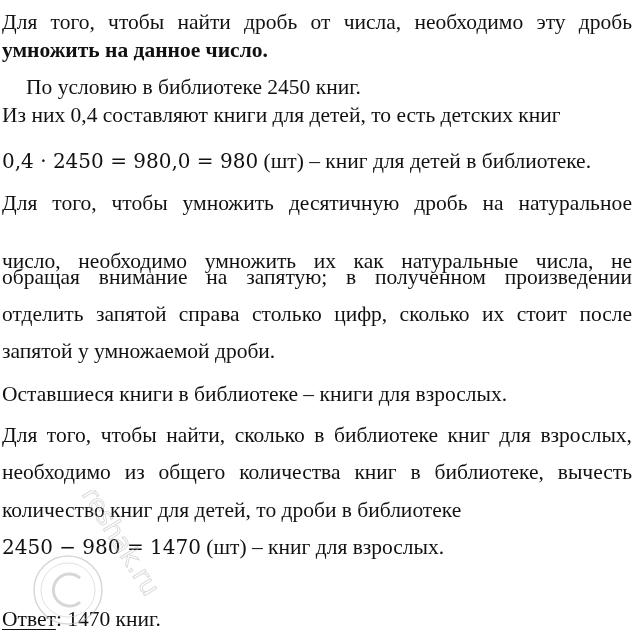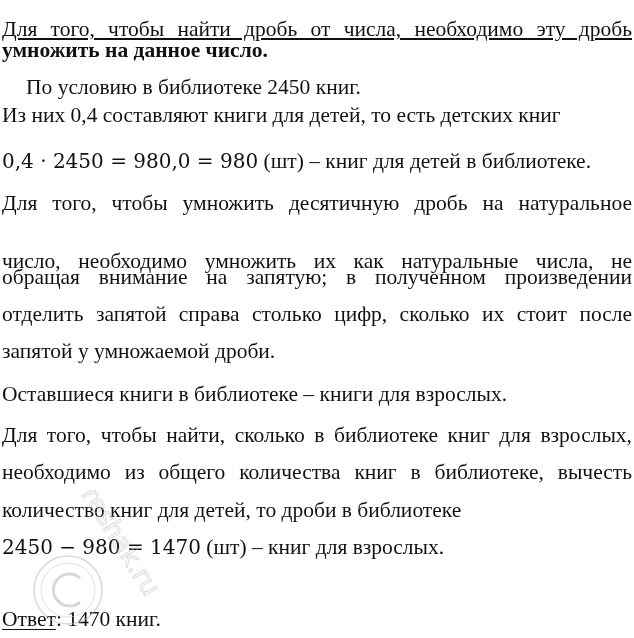--- a/index.html
+++ b/index.html
@@ -50,21 +50,21 @@
       width: 160px;
       height: 150px;
       pointer-events: none;
       opacity: 0.55;
     }
   </style>
 </head>
 <body>
 
 <div class="doc">
-  <div class="line justify" style="top:14px;text-decoration:underline;">Для того, чтобы найти дробь от числа, необходимо эту дробь</div>
+  <div class="line justify" style="top:7px;">Для того, чтобы найти дробь от числа, необходимо эту дробь</div>
   <div class="line" style="top:35px;font-weight:bold;">умножить на данное число.</div>
   <div class="line" style="top:72px;margin-left:24px;">По условию в библиотеке 2450 книг.</div>
   <div class="line" style="top:100px;">Из них 0,4 составляют книги для детей, то есть детских книг</div>
   <div class="line" style="top:146px;">
     <span class="math">0,4 · 2450 = 980,0 = 980</span>
     <span>(шт) – книг для детей в библиотеке.</span>
   </div>
   <div class="line justify" style="top:188px;">Для того, чтобы умножить десятичную дробь на натуральное</div>
   <div class="line justify" style="top:225px;margin-top:21px;">число, необходимо умножить их как натуральные числа, не</div>
   <div class="line justify" style="top:262px;">обращая внимание на запятую; в полученном произведении</div>

